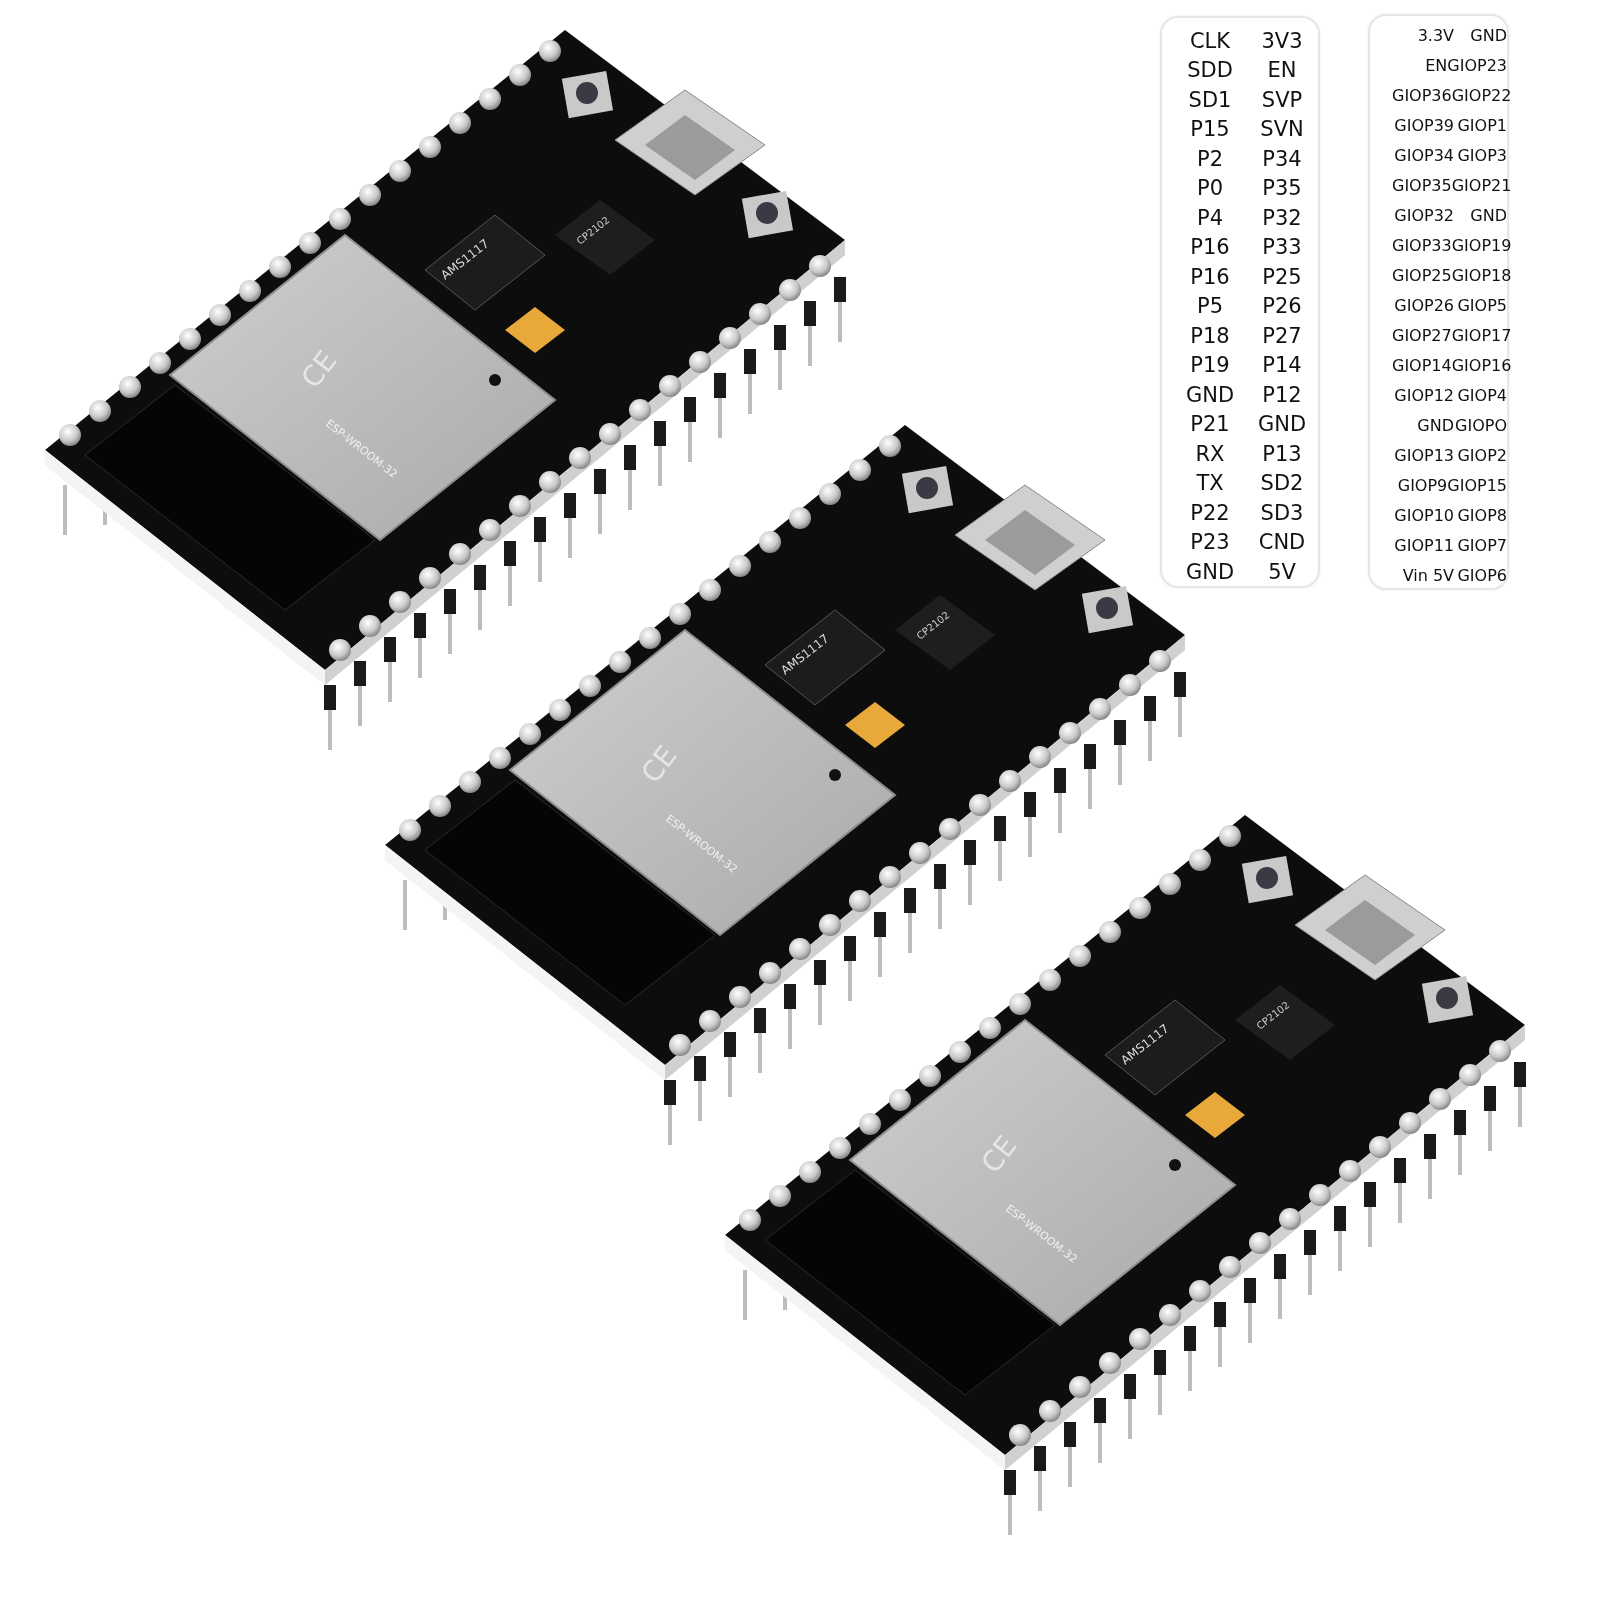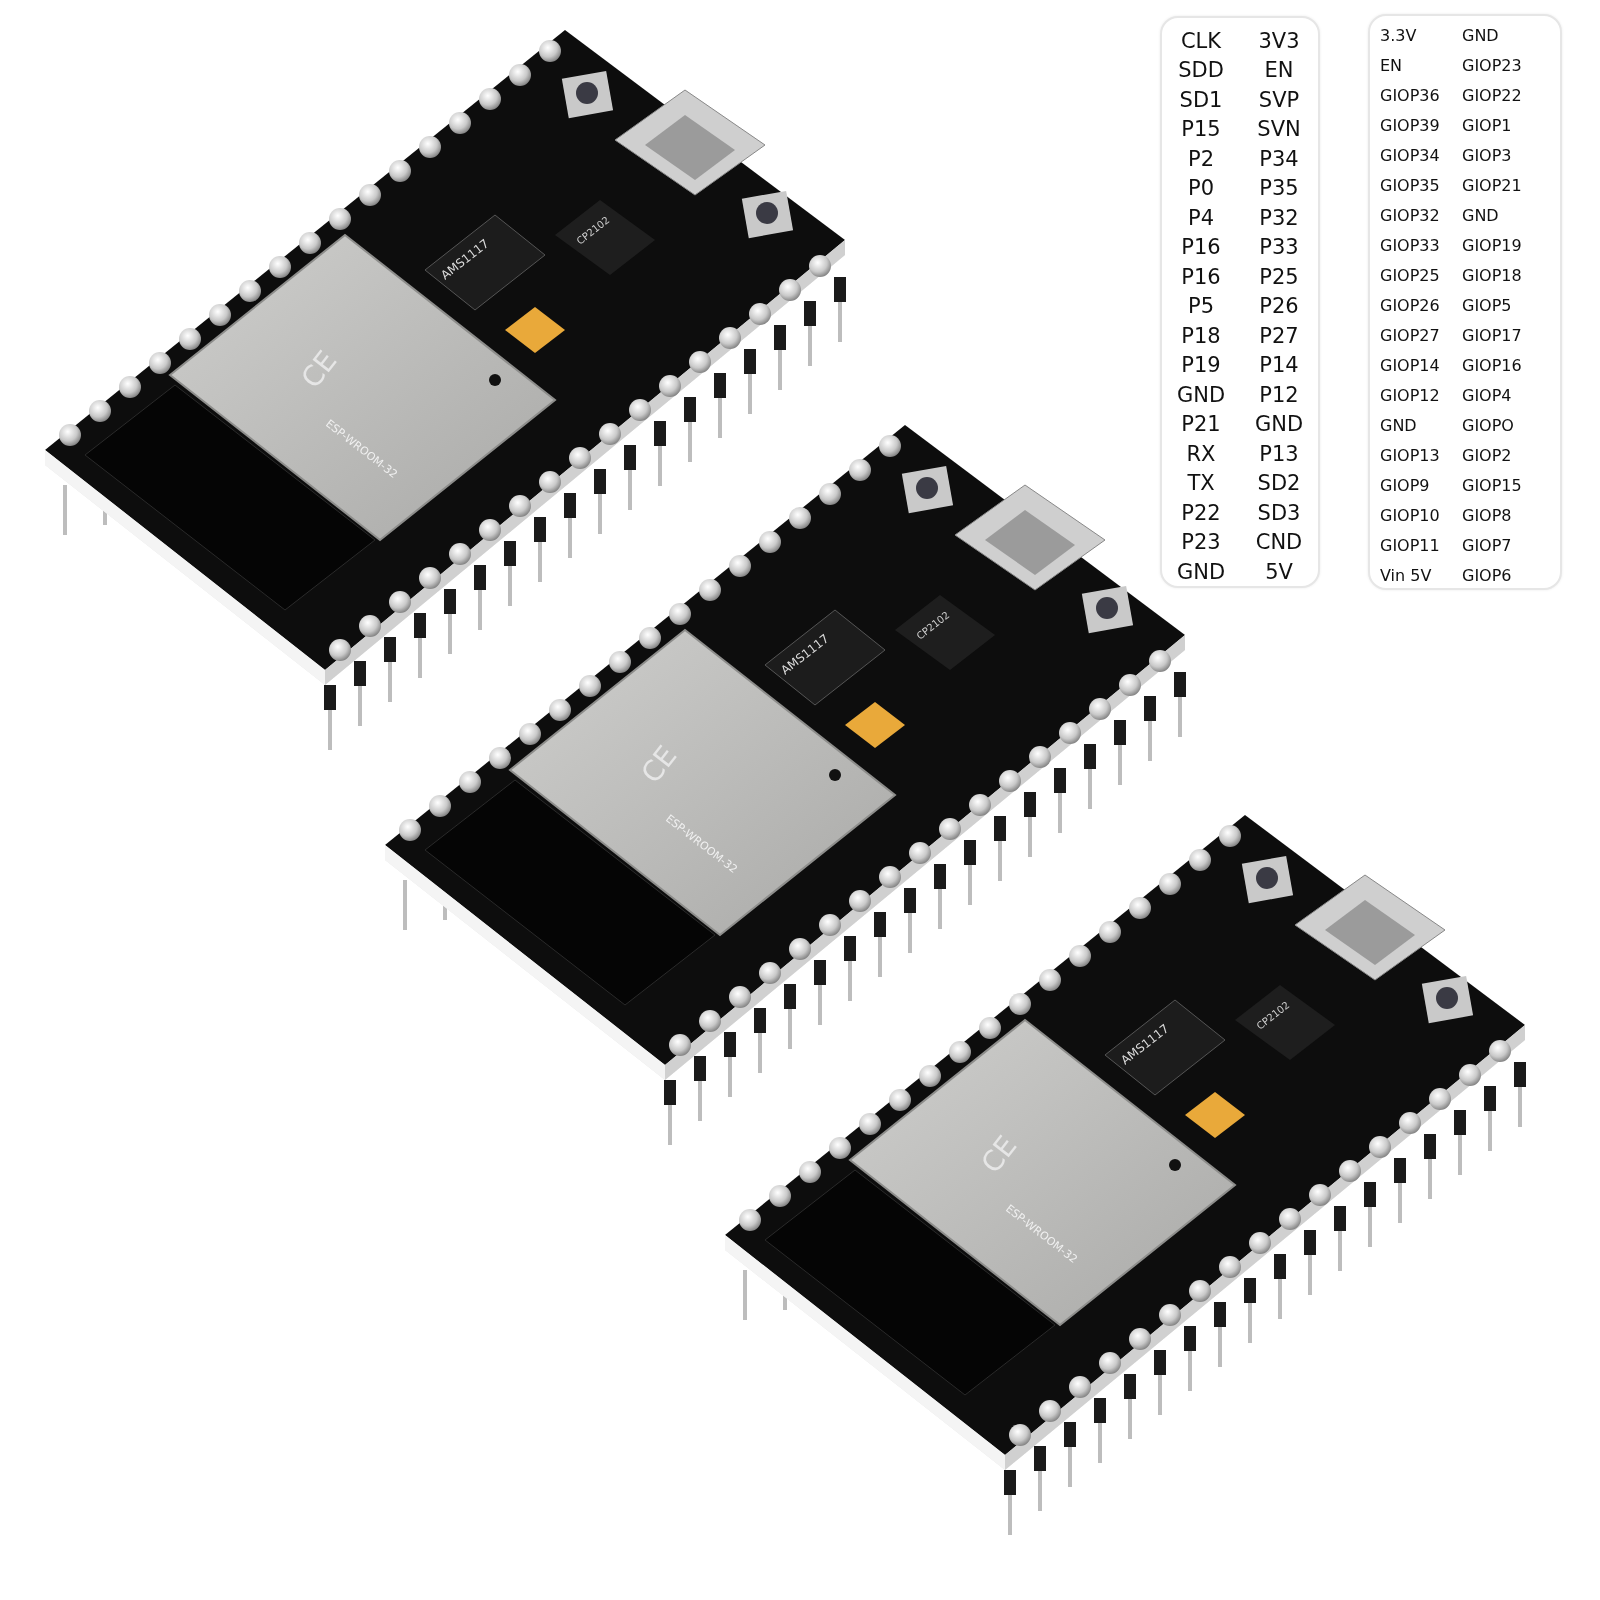--- a/index.html
+++ b/index.html
@@ -1,25 +1,25 @@
 <!DOCTYPE html>
 <html><head>
 <meta charset="utf-8">
 <style>
   html, body { margin:0; padding:0; }
   body { width:1600px; height:1600px; background:#ffffff; position:relative; overflow:hidden; font-family:"DejaVu Sans", sans-serif; }
   .board-wrap { position:absolute; width:1600px; height:1600px; left:0; top:0; }
   svg.boards { position:absolute; left:0; top:0; }
   .pin-table { position:absolute; background:#fff; border:2px solid #e6e6e6; border-radius:18px; box-shadow:0 0 3px rgba(0,0,0,0.08); }
-  .pin-table .row { display:flex; }
+  .pin-table .row { display:flex;margin-left:12px; }
   .pin-table .cell { color:#111; }
   #table1 { left:1160px; top:16px; width:160px; height:572px; padding-top:8px; box-sizing:border-box; }
   #table1 .row { height:29.5px; align-items:center; }
   #table1 .cell { font-size:21px; width:78px; text-align:center; }
-  #table2 { left:1368px; top:14px; width:194px; height:576px; padding-top:4px; box-sizing:border-box; }
+  #table2 { left:1368px; top:14px; width:141px; height:576px; padding-top:4px; box-sizing:border-box;text-align:right; }
   #table2 .row { height:30px; align-items:center; }
   #table2 .cell { font-size:16px; }
   #table2 .cell.l { width:82px; padding-left:10px; }
   #table2 .cell.r { width:70px; }
   .chip-text { font-family:"DejaVu Sans", sans-serif; }
 </style>
 </head>
 <body>
 
 <div class="board-wrap">

